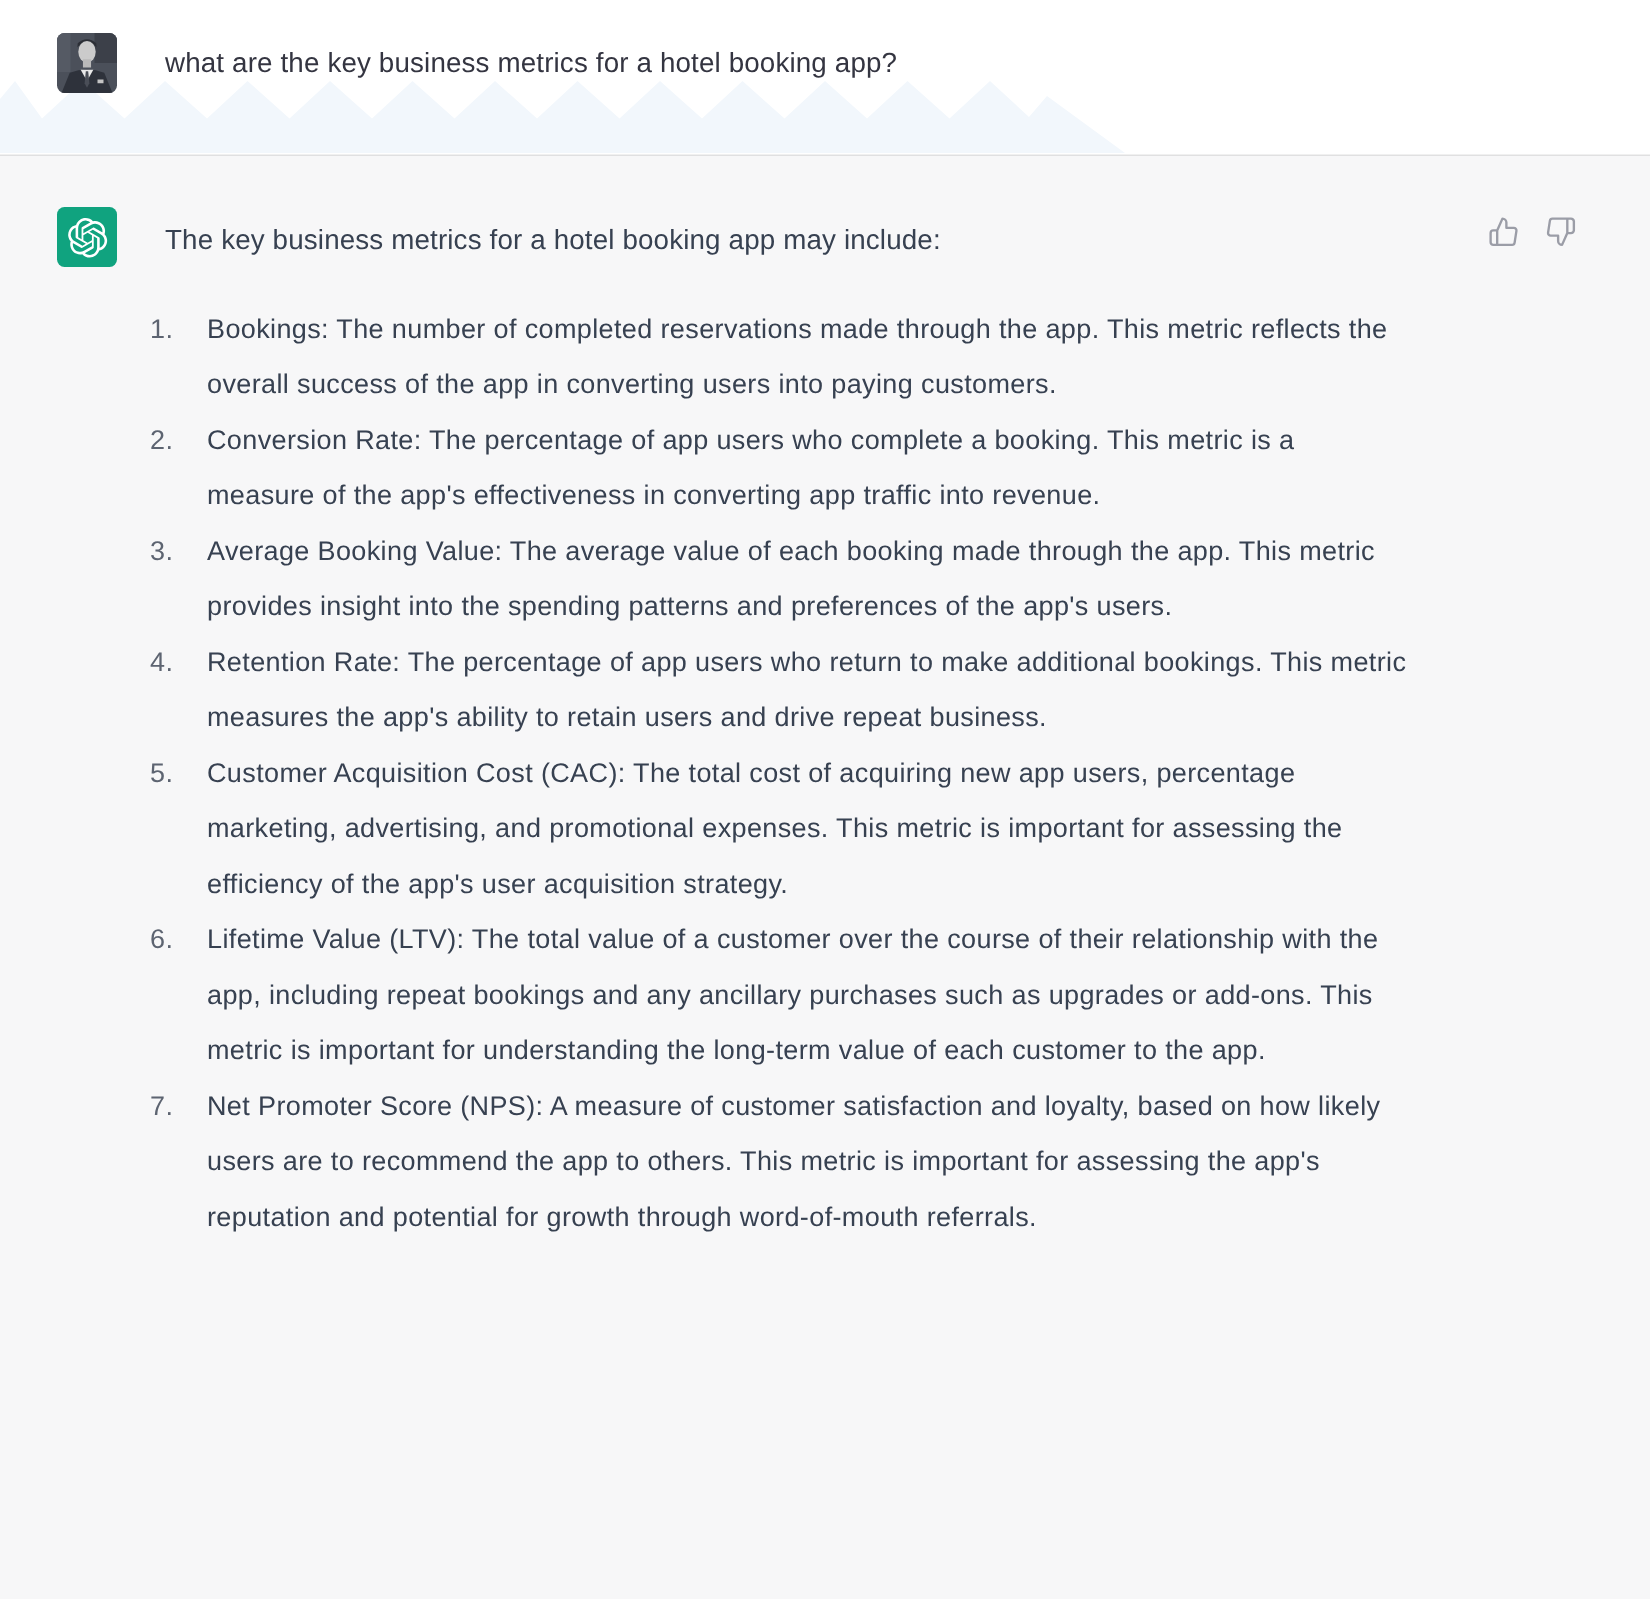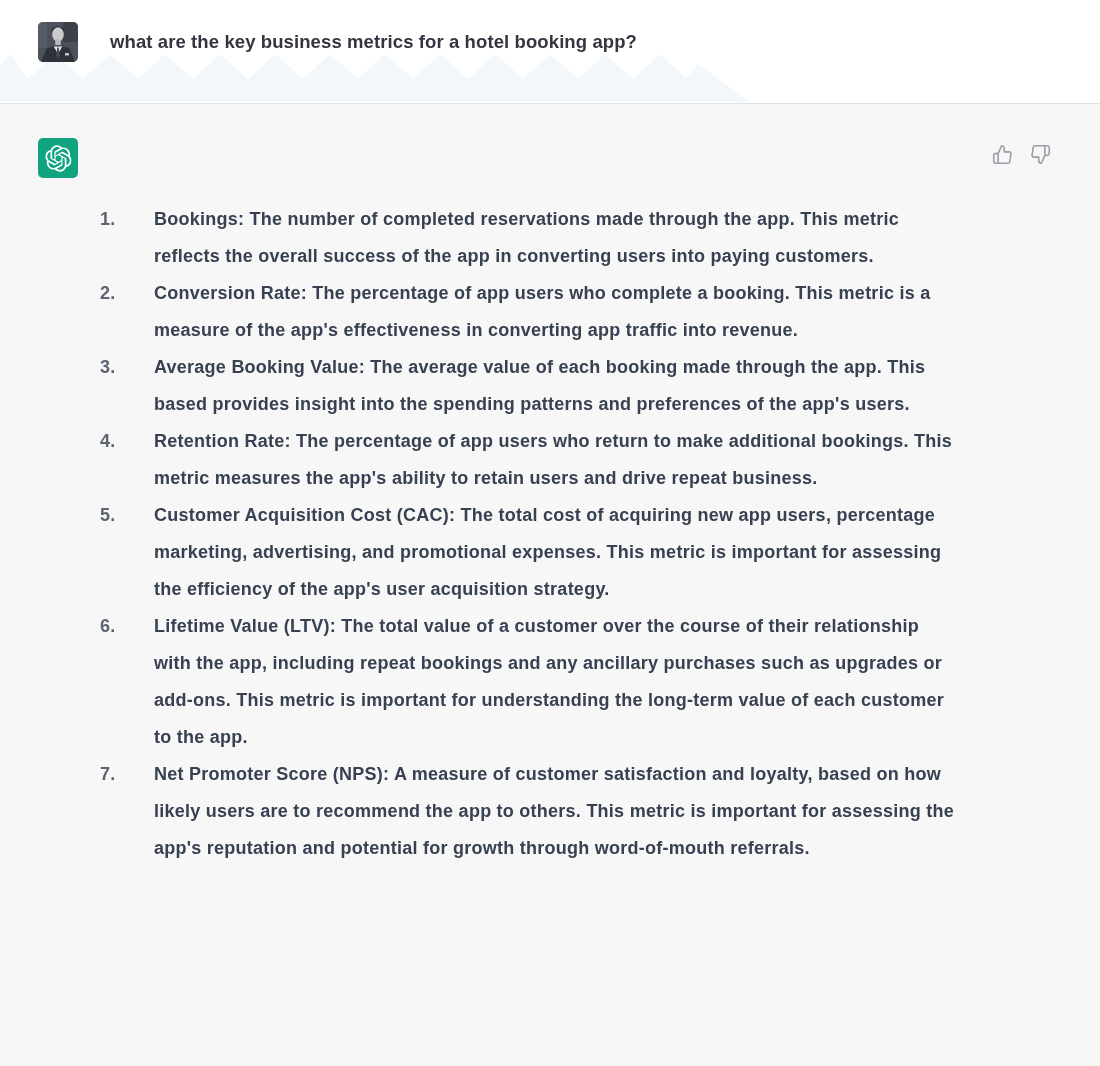--- a/index.html
+++ b/index.html
@@ -2,21 +2,21 @@
 <html><head>
 <meta charset="utf-8">
 <style>
   * { box-sizing: border-box; }
   html, body { margin: 0; padding: 0; }
   body {
     width: 1100px; height: 1066px; overflow: hidden;
     background: #ffffff;
     font-family: "Liberation Sans", "DejaVu Sans", sans-serif;
   }
-  .app { position: relative; width: 1032px; height: 1066px; font-weight: bold; }
+  .app { position: relative; width: 1032px; height: 1066px; }
 
   
   .user-row { position: relative; width: 1100px; height: 103px; background: #ffffff; }
   .zigzag { position: absolute; left: 0; bottom: 1px; display: block; }
 
   .avatar {
     position: absolute; width: 40px; height: 40px;
     border-radius: 5px; overflow: hidden; flex: none;
   }
   .user-avatar { left: 38px; top: 22px; }
@@ -52,21 +52,21 @@
 
   .metrics {
     position: absolute; left: 100px; top: 97px;
     margin: 0; padding: 0; list-style: none; width: 870px;
   }
   .item {
     display: flex; align-items: flex-start;
     font-size: 18px; line-height: 37px; letter-spacing: 0.25px; color: #374151;
   }
   .marker { width: 38px; flex: none; color: #5d6471; }
-  .itext { width: 800px; margin-left: 16px; }
+  .itext { width: 800px; }
 </style>
 </head>
 <body>
 
 <div class="app">
 
   <section class="user-row">
     <svg class="zigzag" width="750" height="48" viewBox="0 0 750 48">
       <polygon fill="#f2f7fc" points="0,48 0,12 10,0 28,25 55,0 83,25 110,0 138,25 165,0 193,25 220,0 248,25 275,0 303,25 330,0 358,25 385,0 413,25 440,0 468,25 495,0 523,25 550,0 578,25 605,0 633,25 660,0 686,24 698,10 750,48"></polygon>
     </svg>
@@ -90,20 +90,21 @@
   </section>
 
   <section class="assistant-row">
 
     <div class="avatar bot-avatar">
       <svg width="27" height="27" viewBox="0 0 41 41" fill="none">
         <path fill="#ffffff" d="M37.5324 16.8707C37.9808 15.5241 38.1363 14.0974 37.9886 12.6859C37.8409 11.2744 37.3934 9.91076 36.676 8.68622C35.6126 6.83404 33.9882 5.3676 32.0373 4.4985C30.0864 3.62941 27.9098 3.40259 25.8215 3.85078C24.8796 2.7893 23.7219 1.94125 22.4257 1.36341C21.1295 0.785575 19.7249 0.491269 18.3058 0.500197C16.1708 0.495044 14.0893 1.16803 12.3614 2.42214C10.6335 3.67624 9.34853 5.44666 8.6917 7.47815C7.30085 7.76286 5.98686 8.3414 4.8377 9.17505C3.68854 10.0087 2.73073 11.0782 2.02839 12.312C0.956464 14.1591 0.498905 16.2988 0.721698 18.4228C0.944492 20.5467 1.83612 22.5449 3.268 24.1293C2.81966 25.4759 2.66413 26.9026 2.81182 28.3141C2.95951 29.7256 3.40701 31.0892 4.12437 32.3138C5.18791 34.1659 6.8123 35.6322 8.76321 36.5013C10.7141 37.3704 12.8907 37.5973 14.9789 37.1492C15.9208 38.2107 17.0786 39.0587 18.3747 39.6366C19.6709 40.2144 21.0755 40.5087 22.4946 40.4998C24.6307 40.5054 26.7133 39.8321 28.4418 38.5772C30.1704 37.3223 31.4556 35.5506 32.1119 33.5179C33.5027 33.2332 34.8167 32.6547 35.9659 31.821C37.115 30.9874 38.0728 29.9178 38.7752 28.684C39.8458 26.8371 40.3023 24.6979 40.0789 22.5748C39.8556 20.4517 38.9639 18.4544 37.5324 16.8707ZM22.4978 37.8849C20.7443 37.8874 19.0459 37.2733 17.6994 36.1501C17.7601 36.117 17.8666 36.0586 17.936 36.0161L25.9004 31.4156C26.1003 31.3019 26.2663 31.137 26.3813 30.9378C26.4964 30.7386 26.5563 30.5124 26.5549 30.2825V19.0542L29.9213 20.998C29.9389 21.0068 29.9541 21.0198 29.9656 21.0359C29.977 21.052 29.9842 21.0707 29.9867 21.0902V30.3889C29.9842 32.375 29.1946 34.2791 27.7909 35.6841C26.3872 37.0892 24.4838 37.8806 22.4978 37.8849ZM6.39227 31.0064C5.51397 29.4888 5.19742 27.7107 5.49804 25.9832C5.55718 26.0187 5.66048 26.0818 5.73461 26.1244L13.699 30.7248C13.8975 30.8408 14.1233 30.902 14.3532 30.902C14.583 30.902 14.8088 30.8408 15.0073 30.7248L24.731 25.1103V28.9979C24.7321 29.0177 24.7283 29.0376 24.7199 29.0556C24.7115 29.0736 24.6988 29.0893 24.6829 29.1012L16.6317 33.7497C14.9096 34.7416 12.8643 35.0097 10.9447 34.4954C9.02506 33.9811 7.38785 32.7263 6.39227 31.0064ZM4.29707 13.6194C5.17156 12.0998 6.55279 10.9364 8.19885 10.3327C8.19885 10.4013 8.19491 10.5228 8.19491 10.6071V19.808C8.19351 20.0378 8.25334 20.2638 8.36823 20.4629C8.48312 20.6619 8.64893 20.8267 8.84863 20.9404L18.5723 26.5542L15.206 28.4979C15.1894 28.5089 15.1703 28.5155 15.1505 28.5173C15.1307 28.5191 15.1107 28.516 15.0924 28.5082L7.04046 23.8557C5.32135 22.8601 4.06716 21.2235 3.55289 19.3046C3.03862 17.3858 3.30624 15.3413 4.29707 13.6194ZM31.955 20.0556L22.2312 14.4411L25.5976 12.4981C25.6142 12.4872 25.6333 12.4805 25.6531 12.4787C25.6729 12.4769 25.6928 12.4801 25.7111 12.4879L33.7631 17.1364C34.9967 17.849 36.0017 18.8982 36.6606 20.1613C37.3194 21.4244 37.6047 22.849 37.483 24.2684C37.3613 25.6878 36.8376 27.0432 35.9733 28.1759C35.1089 29.3086 33.9395 30.1717 32.6018 30.6641C32.6018 30.5947 32.6018 30.4733 32.6018 30.3889V21.188C32.6035 20.9586 32.5442 20.7328 32.4299 20.5338C32.3156 20.3348 32.1505 20.1698 31.955 20.0556ZM35.3055 15.0128C35.2464 14.9765 35.1431 14.9142 35.069 14.8717L27.1045 10.2712C26.906 10.1554 26.6803 10.0943 26.4504 10.0943C26.2206 10.0943 25.9948 10.1554 25.7963 10.2712L16.0726 15.8858V11.9982C16.0715 11.9783 16.0753 11.9585 16.0837 11.9405C16.0921 11.9225 16.1048 11.9068 16.1207 11.8949L24.1719 7.25025C25.4053 6.53903 26.8158 6.19376 28.2383 6.25482C29.6608 6.31589 31.0364 6.78077 32.2044 7.59508C33.3723 8.40939 34.2842 9.53945 34.8334 10.8531C35.3826 12.1667 35.5464 13.6095 35.3055 15.0128ZM14.2424 21.9419L10.8752 19.9981C10.8576 19.9893 10.8423 19.9763 10.8309 19.9602C10.8195 19.9441 10.8122 19.9254 10.8098 19.9058V10.6071C10.8107 9.18295 11.2173 7.78848 11.9819 6.58696C12.7466 5.38544 13.8377 4.42659 15.1275 3.82264C16.4173 3.21869 17.8524 2.99464 19.2649 3.1767C20.6775 3.35876 22.0089 3.93941 23.1034 4.85067C23.0427 4.88379 22.937 4.94215 22.8668 4.98473L14.9024 9.58517C14.7025 9.69878 14.5366 9.86356 14.4215 10.0626C14.3065 10.2616 14.2466 10.4877 14.2479 10.7175L14.2424 21.9419ZM16.071 17.9991L20.4018 15.4978L24.7325 17.9975V22.9985L20.4018 25.4983L16.071 22.9985V17.9991Z"></path>
       </svg>
     </div>
 
+    <div class="intro">The key business metrics for a hotel booking app may include:</div>
 
     <div class="feedback">
       <button class="fb-btn">
         <svg width="21" height="21" viewBox="0 0 24 24" fill="none" stroke="currentColor" stroke-width="1.8" stroke-linecap="round" stroke-linejoin="round">
           <path d="M14 9V5a3 3 0 0 0-3-3l-4 9v11h11.28a2 2 0 0 0 2-1.7l1.38-9a2 2 0 0 0-2-2.3zM7 22H4a2 2 0 0 1-2-2v-7a2 2 0 0 1 2-2h3"></path>
         </svg>
       </button>
       <button class="fb-btn">
         <svg width="21" height="21" viewBox="0 0 24 24" fill="none" stroke="currentColor" stroke-width="1.8" stroke-linecap="round" stroke-linejoin="round">
           <path d="M10 15v4a3 3 0 0 0 3 3l4-9V2H5.72a2 2 0 0 0-2 1.7l-1.38 9a2 2 0 0 0 2 2.3zm7-13h2.67A2.31 2.31 0 0 1 22 4v7a2.31 2.31 0 0 1-2.33 2H17"></path>
@@ -115,21 +116,21 @@
       <li class="item">
         <span class="marker">1.</span>
         <span class="itext">Bookings: The number of completed reservations made through the app. This metric reflects the overall success of the app in converting users into paying customers.</span>
       </li>
       <li class="item">
         <span class="marker">2.</span>
         <span class="itext">Conversion Rate: The percentage of app users who complete a booking. This metric is a measure of the app's effectiveness in converting app traffic into revenue.</span>
       </li>
       <li class="item">
         <span class="marker">3.</span>
-        <span class="itext">Average Booking Value: The average value of each booking made through the app. This based provides insight into the spending patterns and preferences of the app's users.</span>
+        <span class="itext">Average Booking Value: The average value of each booking made through the app. This metric provides insight into the spending patterns and preferences of the app's users.</span>
       </li>
       <li class="item">
         <span class="marker">4.</span>
         <span class="itext">Retention Rate: The percentage of app users who return to make additional bookings. This metric measures the app's ability to retain users and drive repeat business.</span>
       </li>
       <li class="item">
         <span class="marker">5.</span>
         <span class="itext">Customer Acquisition Cost (CAC): The total cost of acquiring new app users, percentage marketing, advertising, and promotional expenses. This metric is important for assessing the efficiency of the app's user acquisition strategy.</span>
       </li>
       <li class="item">

